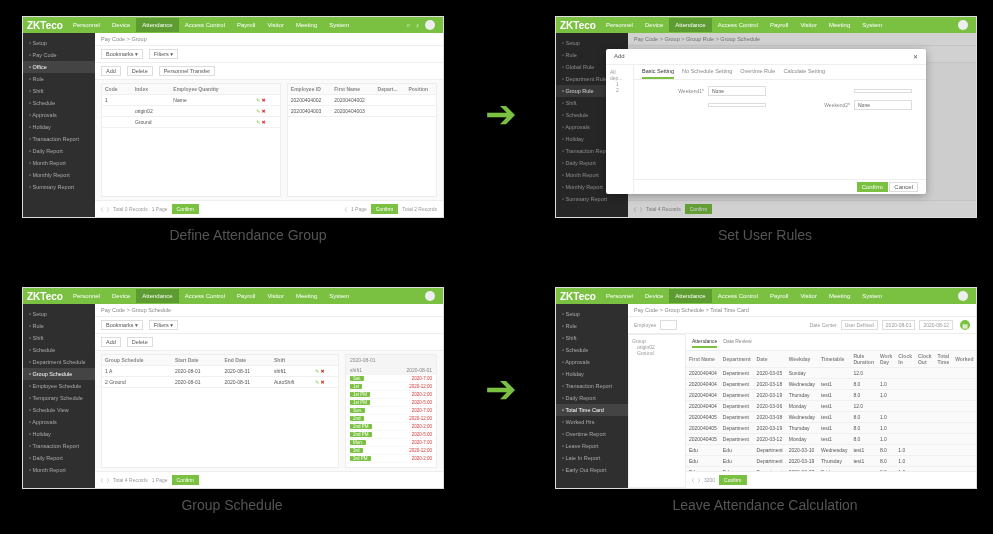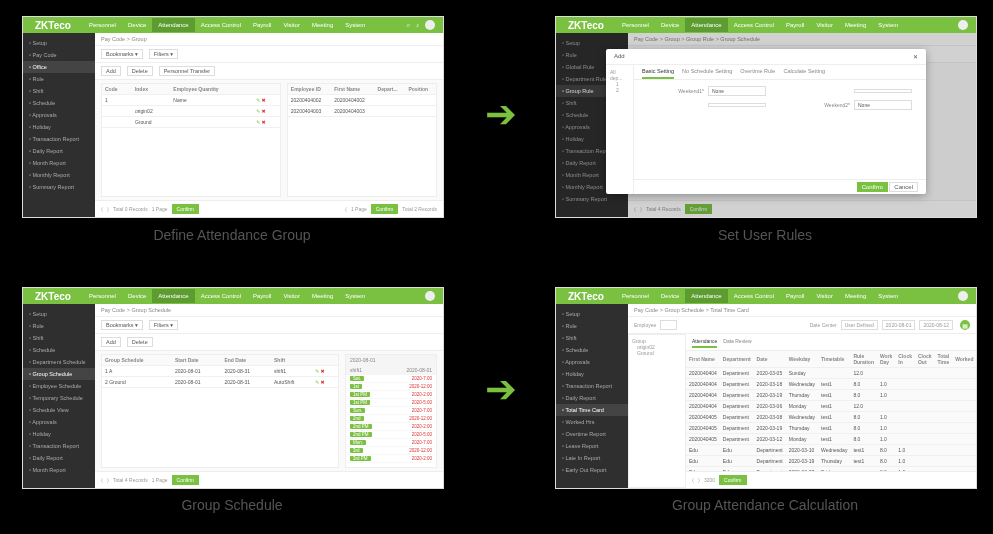--- a/index.html
+++ b/index.html
@@ -37,38 +37,38 @@
   .arrow1 { top: 95px; left: 485px; }
   .arrow2 { top: 370px; left: 485px; }
 
   .caption {
     position: absolute;
     width: 420px;
     text-align: center;
     font-size: 14px;
     color: #555;
   }
-  .cap1 { top: 227px; left: 22px; }
+  .cap1 { top: 227px; left: 38px; }
   .cap2 { top: 227px; left: 555px; }
   .cap3 { top: 497px; left: 22px; }
   .cap4 { top: 497px; left: 555px; }
 
   .topbar {
     height: 16px;
     background: #7ac142;
     display: flex;
     align-items: center;
     color: #fff;
     font-size: 6px;
   }
   .logo {
     color: #fff;
     font-weight: bold;
     font-size: 10px;
-    padding: 0 12px;
+    padding: 0 4px;
   }
   .topbar .nav {
     display: flex;
     gap: 0;
   }
   .topbar .nav span {
     padding: 4px 6px;
     cursor: pointer;
   }
   .topbar .nav span.active {
@@ -337,21 +337,21 @@
 </style>
 </head>
 <body>
 
 <div class="arrow arrow1">➔</div>
 <div class="arrow arrow2">➔</div>
 
 <div class="caption cap1">Define Attendance Group</div>
 <div class="caption cap2">Set User Rules</div>
 <div class="caption cap3">Group Schedule</div>
-<div class="caption cap4">Group Attendance Calculation</div>
+<div class="caption cap4">Leave Attendance Calculation</div>
 
 <div class="quad q1">
   <div class="topbar">
     <span class="logo">ZKTeco</span>
     <div class="nav" id="nav1">
         <span>Personnel</span>
         <span>Device</span>
         <span class="active">Attendance</span>
         <span>Access Control</span>
         <span>Payroll</span>

